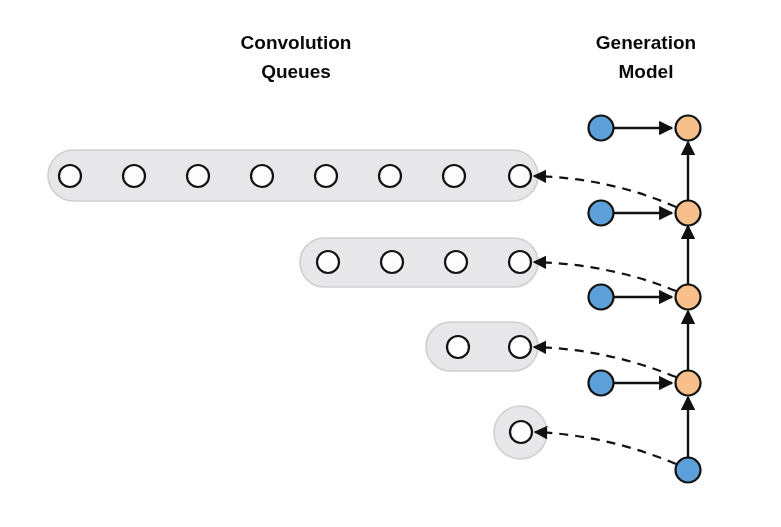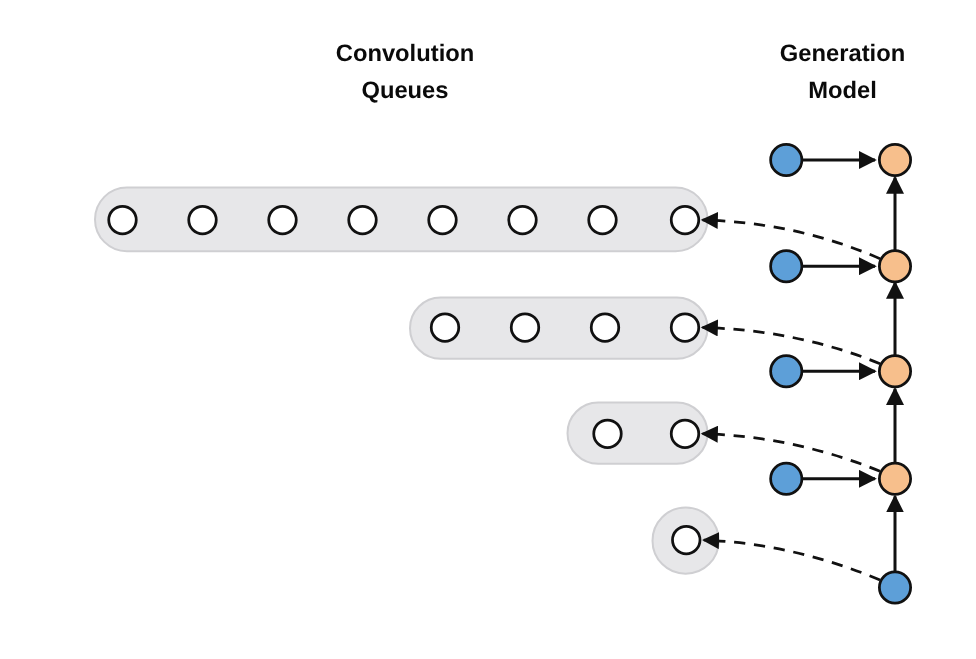--- a/index.html
+++ b/index.html
@@ -10,21 +10,20 @@
   }
   body {
     font-family: "Liberation Sans", sans-serif;
   }
   #canvas {
     position: relative;
     width: 723px;
     height: 527px;
     background: #ffffff;
     overflow: hidden;
-    margin-left: 28px;
   }
   #diagram-svg {
     position: absolute;
     left: 0;
     top: 0;
     width: 781px;
     height: 527px;
     display: block;
   }
   .title-text {

